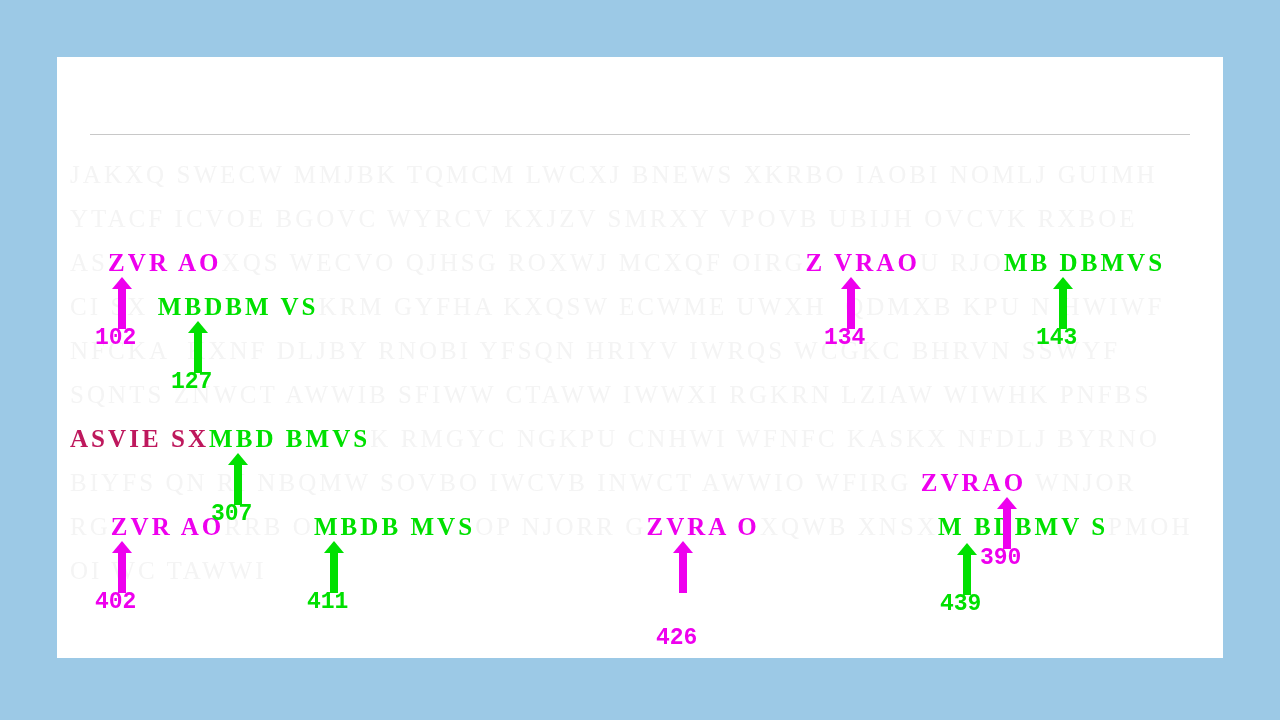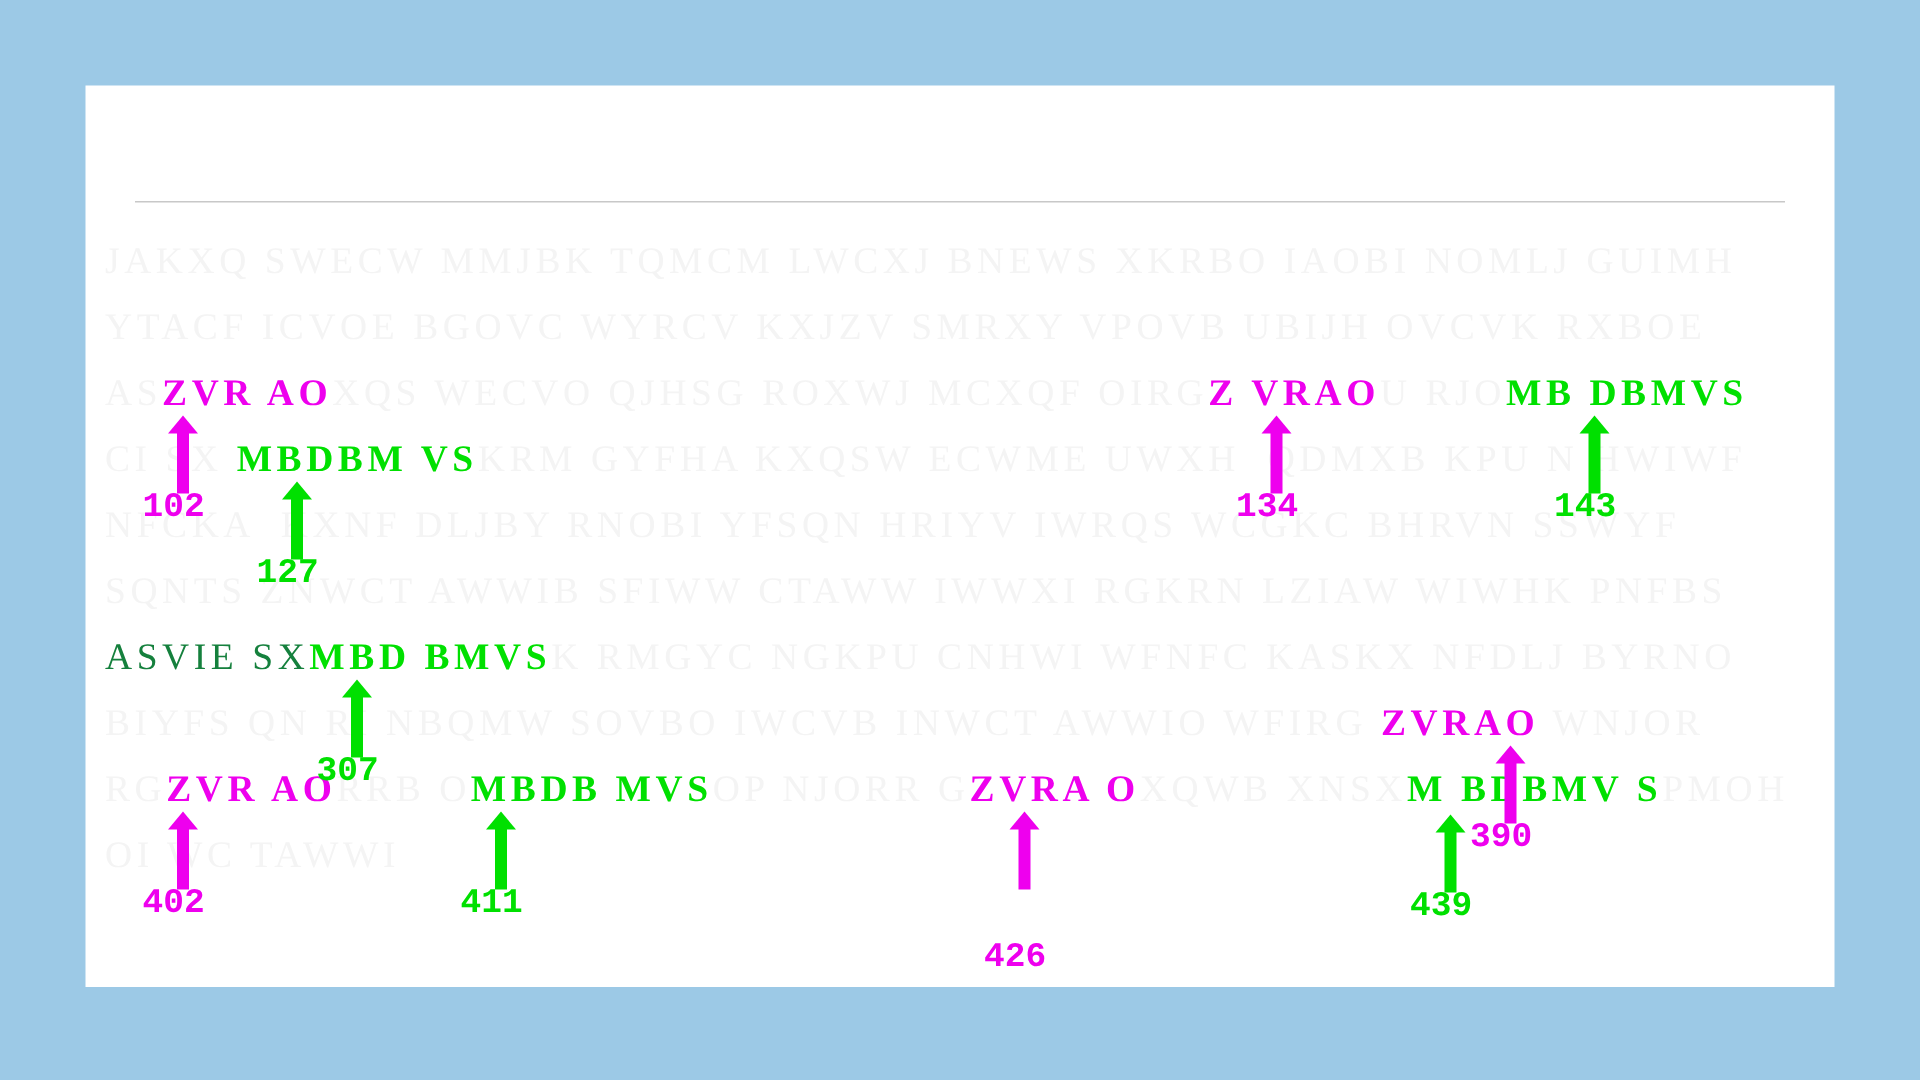--- a/index.html
+++ b/index.html
@@ -59,21 +59,21 @@
 
   <div id="rule"></div>
 
   <div id="grid">
       <div class="row"><span class="dim" style="color: rgb(244, 244, 244);">JAKXQ SWECW MMJBK TQMCM LWCXJ BNEWS XKRBO IAOBI NOMLJ GUIMH</span></div>
       <div class="row"><span class="dim" style="color: rgb(244, 244, 244);">YTACF ICVOE BGOVC WYRCV KXJZV SMRXY VPOVB UBIJH OVCVK RXBOE</span></div>
       <div class="row"><span class="dim" style="color: rgb(244, 244, 244);">AS</span><span class="hl" style="color: rgb(238, 0, 238);">ZVR AO</span><span class="dim" style="color: rgb(244, 244, 244);">XQS WECVO QJHSG ROXWJ MCXQF OIRG</span><span class="hl" style="color: rgb(238, 0, 238);">Z VRAO</span><span class="dim" style="color: rgb(244, 244, 244);">U RJO</span><span class="hl" style="color: rgb(0, 224, 0);">MB DBMVS</span></div>
       <div class="row"><span class="dim" style="color: rgb(244, 244, 244);">CI SX </span><span class="hl" style="color: rgb(0, 224, 0);">MBDBM VS</span><span class="dim" style="color: rgb(244, 244, 244);">KRM GYFHA KXQSW ECWME UWXH  QDMXB KPU N HWIWF</span></div>
       <div class="row"><span class="dim" style="color: rgb(244, 244, 244);">NFCKA  KXNF DLJBY RNOBI YFSQN HRIYV IWRQS WCGKC BHRVN SSWYF</span></div>
       <div class="row"><span class="dim" style="color: rgb(244, 244, 244);">SQNTS ZNWCT AWWIB SFIWW CTAWW IWWXI RGKRN LZIAW WIWHK PNFBS</span></div>
-      <div class="row"><span class="dim" style="color: #15803d;">ASVIE SX</span><span class="hl" style="color: rgb(0, 224, 0); margin-top: 45px;">MBD BMVS</span><span class="dim" style="color: rgb(244, 244, 244);">K RMGYC NGKPU CNHWI WFNFC KASKX NFDLJ BYRNO</span></div>
+      <div class="row"><span class="dim" style="color: #be185d; font-weight: bold;">ASVIE SX</span><span class="hl" style="color: rgb(0, 224, 0); margin-top: 45px;">MBD BMVS</span><span class="dim" style="color: rgb(244, 244, 244);">K RMGYC NGKPU CNHWI WFNFC KASKX NFDLJ BYRNO</span></div>
       <div class="row"><span class="dim" style="color: rgb(244, 244, 244);">BIYFS QN RI NBQMW SOVBO IWCVB INWCT AWWIO WFIRG </span><span class="hl" style="color: rgb(238, 0, 238);">ZVRAO</span><span class="dim" style="color: rgb(244, 244, 244);"> WNJOR</span></div>
       <div class="row"><span class="dim" style="color: rgb(244, 244, 244);">RG</span><span class="hl" style="color: rgb(238, 0, 238);">ZVR AO</span><span class="dim" style="color: rgb(244, 244, 244);">RRB O</span><span class="hl" style="color: rgb(0, 224, 0);">MBDB MVS</span><span class="dim" style="color: rgb(244, 244, 244);">OP NJORR G</span><span class="hl" style="color: rgb(238, 0, 238);">ZVRA O</span><span class="dim" style="color: rgb(244, 244, 244);">XQWB XNSX</span><span class="hl" style="color: rgb(0, 224, 0);">M BDBMV S</span><span class="dim" style="color: rgb(244, 244, 244);">PMOH</span></div>
       <div class="row"><span class="dim" style="color: rgb(244, 244, 244);">OI WC TAWWI</span></div>
     </div>
 
   <div id="marks">
 
     <div class="arrow" style="left: 55px; top: 220px; width: 20px; height: 52px;">
         <div class="shaft" style="height: 44px; background: rgb(238, 0, 238);"></div>
         <div class="head" style="border-bottom: 12px solid rgb(238, 0, 238);"></div>

